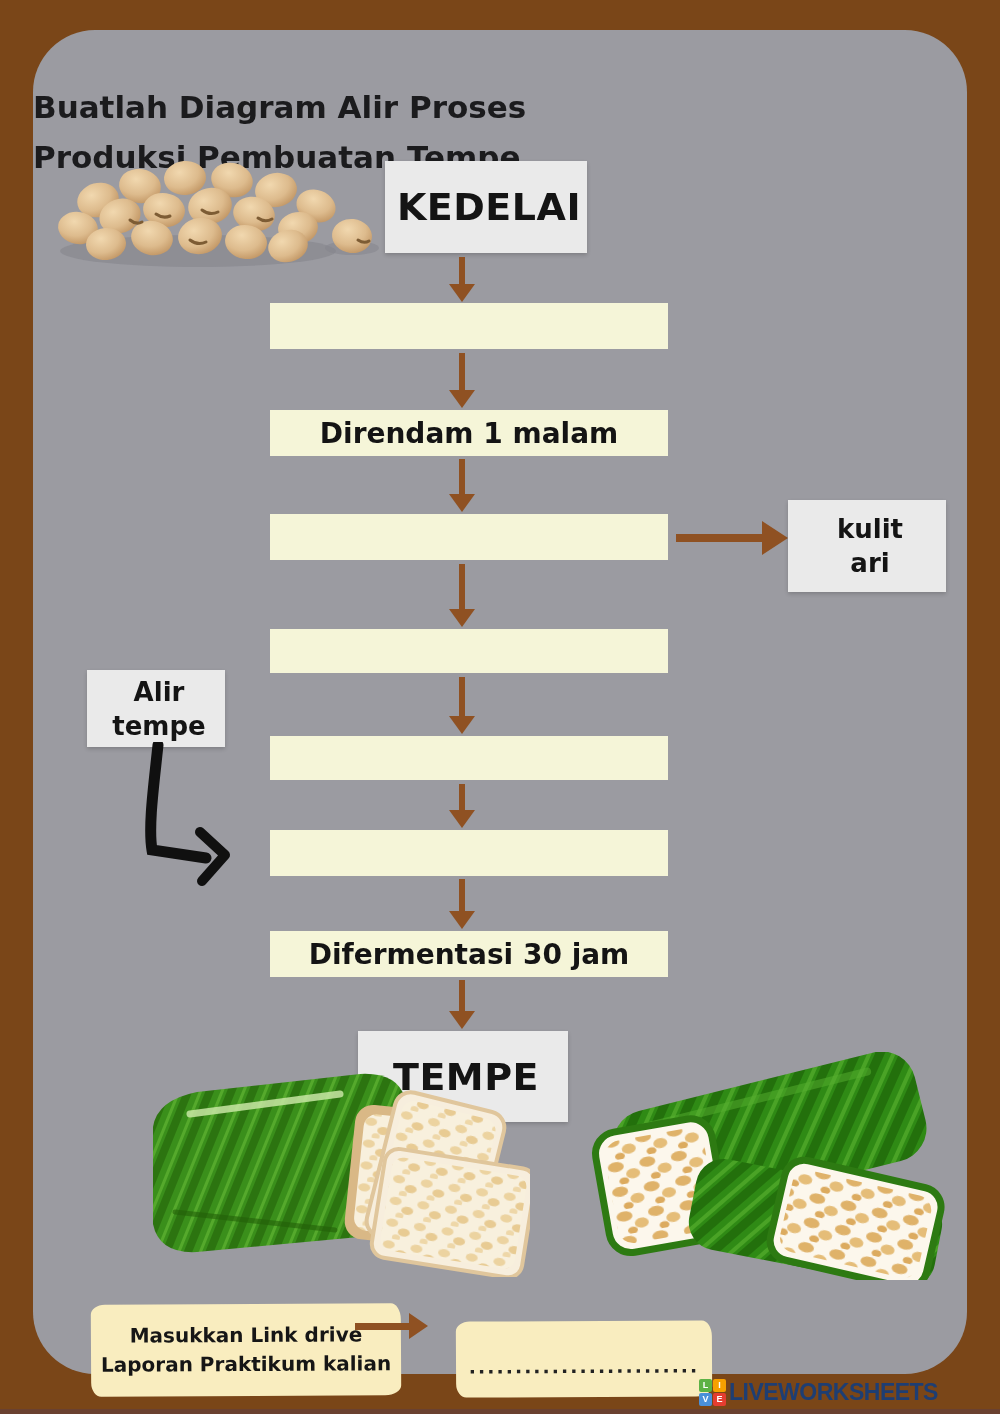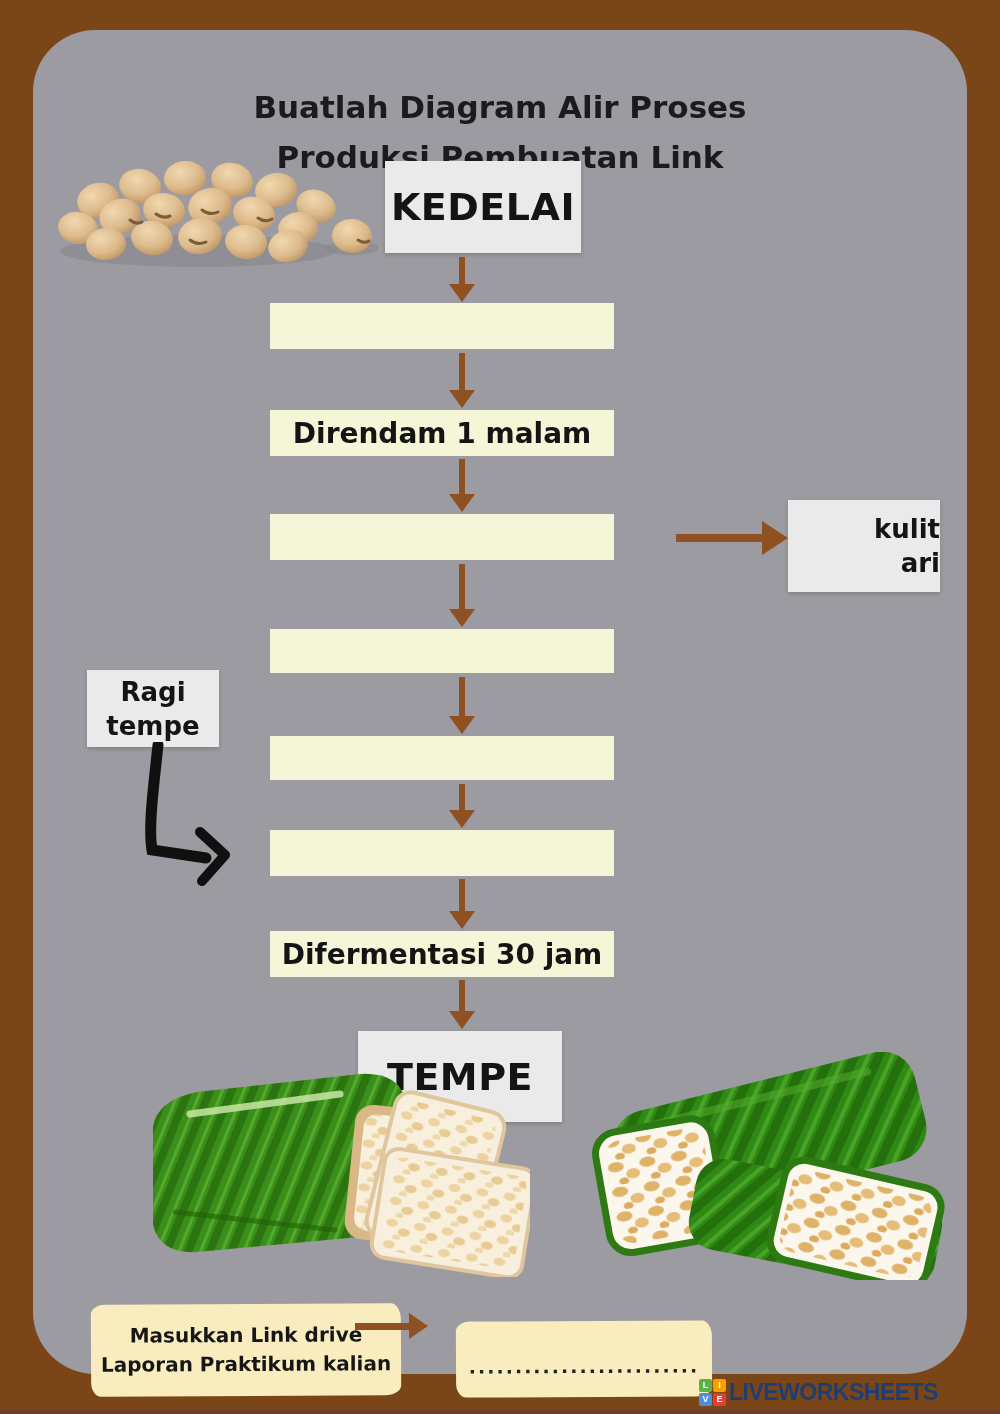--- a/index.html
+++ b/index.html
@@ -11,29 +11,29 @@
     --footbox:#f9edbf;
     --ink:#141414;
     --logoblue:#1e3e73;
   }
   html,body{margin:0;padding:0;}
   body{font-family:"DejaVu Sans","Liberation Sans",sans-serif;background:#fff;}
   #canvas{position:relative;width:1000px;height:1414px;background:var(--bg);overflow:hidden;}
   .panel{position:absolute;left:33px;top:30px;width:934px;height:1344px;background:var(--panel);border-radius:62px;}
   .bottom-line{position:absolute;left:0;right:0;bottom:0;height:5px;background:#6a4130;}
 
-  .title{position:absolute;left:0;right:0;top:52px;text-align:center;color:#1b1b1d;
+  .title{position:absolute;left:0;right:0;top:52px;text-align:left;color:#1b1b1d;
          font-weight:bold;font-size:31px;line-height:50px;}
 
-  .flow-box{position:absolute;left:270px;width:344px;height:46px;background:var(--flowbox);
+  .flow-box{position:absolute;left:270px;width:398px;height:46px;background:var(--flowbox);
             display:flex;align-items:center;justify-content:center;
             font-weight:bold;font-size:28px;color:var(--ink);}
   .gray-box{position:absolute;background:var(--graybox);display:flex;flex-direction:column;
             align-items:center;justify-content:center;font-weight:bold;color:var(--ink);
-            box-shadow:0 2px 4px rgba(0,0,0,.18);text-align:center;}
+            box-shadow:0 2px 4px rgba(0,0,0,.18);text-align:center;padding-left:6px;}
   .gray-box.big{font-size:38px;letter-spacing:.5px;}
   .gray-box.small{font-size:26px;line-height:34px;}
 
   
   .varrow{position:absolute;left:449px;width:26px;}
   .varrow .stem{position:absolute;left:10px;top:0;bottom:16px;width:6px;background:var(--arrow);}
   .varrow .head{position:absolute;left:0;bottom:0;width:0;height:0;
                 border-left:13px solid transparent;border-right:13px solid transparent;
                 border-top:18px solid var(--arrow);}
   
@@ -66,21 +66,21 @@
   svg{position:absolute;display:block;}
 </style>
 </head>
 <body>
 
 <div id="canvas">
   <div class="panel">
 
     <div class="title">
       <div>Buatlah Diagram Alir Proses</div>
-      <div>Produksi Pembuatan Link</div>
+      <div>Produksi Pembuatan Tempe</div>
     </div>
 
     <svg style="left:7px;top:118px;" width="345" height="130" viewBox="0 0 345 130">
       <defs>
         <radialGradient id="beanG" cx="38%" cy="32%" r="75%">
           <stop offset="0%" stop-color="#f1d8af"></stop>
           <stop offset="60%" stop-color="#ddbb8d"></stop>
           <stop offset="100%" stop-color="#c09462"></stop>
         </radialGradient>
       </defs>
@@ -156,27 +156,27 @@
     <div class="flow-box" style="left:237px;top:484px;"></div>
     <div class="flow-box" style="left:237px;top:599px;height:44px;"></div>
     <div class="flow-box" style="left:237px;top:706px;height:44px;"></div>
     <div class="flow-box" style="left:237px;top:800px;"></div>
     <div class="flow-box" style="left:237px;top:901px;">Difermentasi 30 jam</div>
 
     <div class="harrow" style="left:643px;top:491px;width:112px;">
       <span class="stem"></span>
         <span class="head"></span>
     </div>
-    <div class="gray-box small" style="left:755px;top:470px;width:152px;height:92px;align-items:flex-end;">
+    <div class="gray-box small" style="left:755px;top:470px;width:152px;height:92px;">
       <div>kulit</div>
       <div>ari</div>
     </div>
 
     <div class="gray-box small" style="left:54px;top:640px;width:132px;height:77px;">
-      <div>Ragi</div>
+      <div>Alir</div>
       <div>tempe</div>
     </div>
     <svg style="left:97px;top:712px;" width="115" height="148" viewBox="0 0 115 148">
       <path d="M28 3 C24 42 18 84 22 108 L76 116" fill="none" stroke="#101010" stroke-width="11" stroke-linecap="round"></path>
       <path d="M70 90 L95 113 L72 139" fill="none" stroke="#101010" stroke-width="10" stroke-linecap="round" stroke-linejoin="round"></path>
     </svg>
 
     <div class="gray-box big" style="left:325px;top:1001px;width:204px;height:91px;">TEMPE</div>
 
     <svg style="left:102px;top:1022px;" width="395" height="225" viewBox="0 0 395 225">

